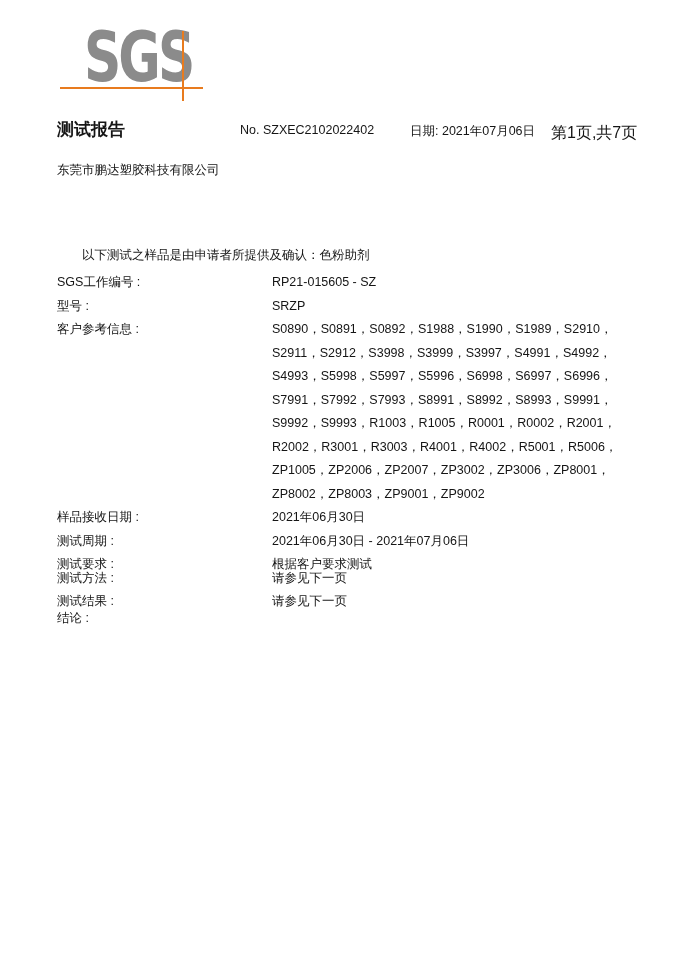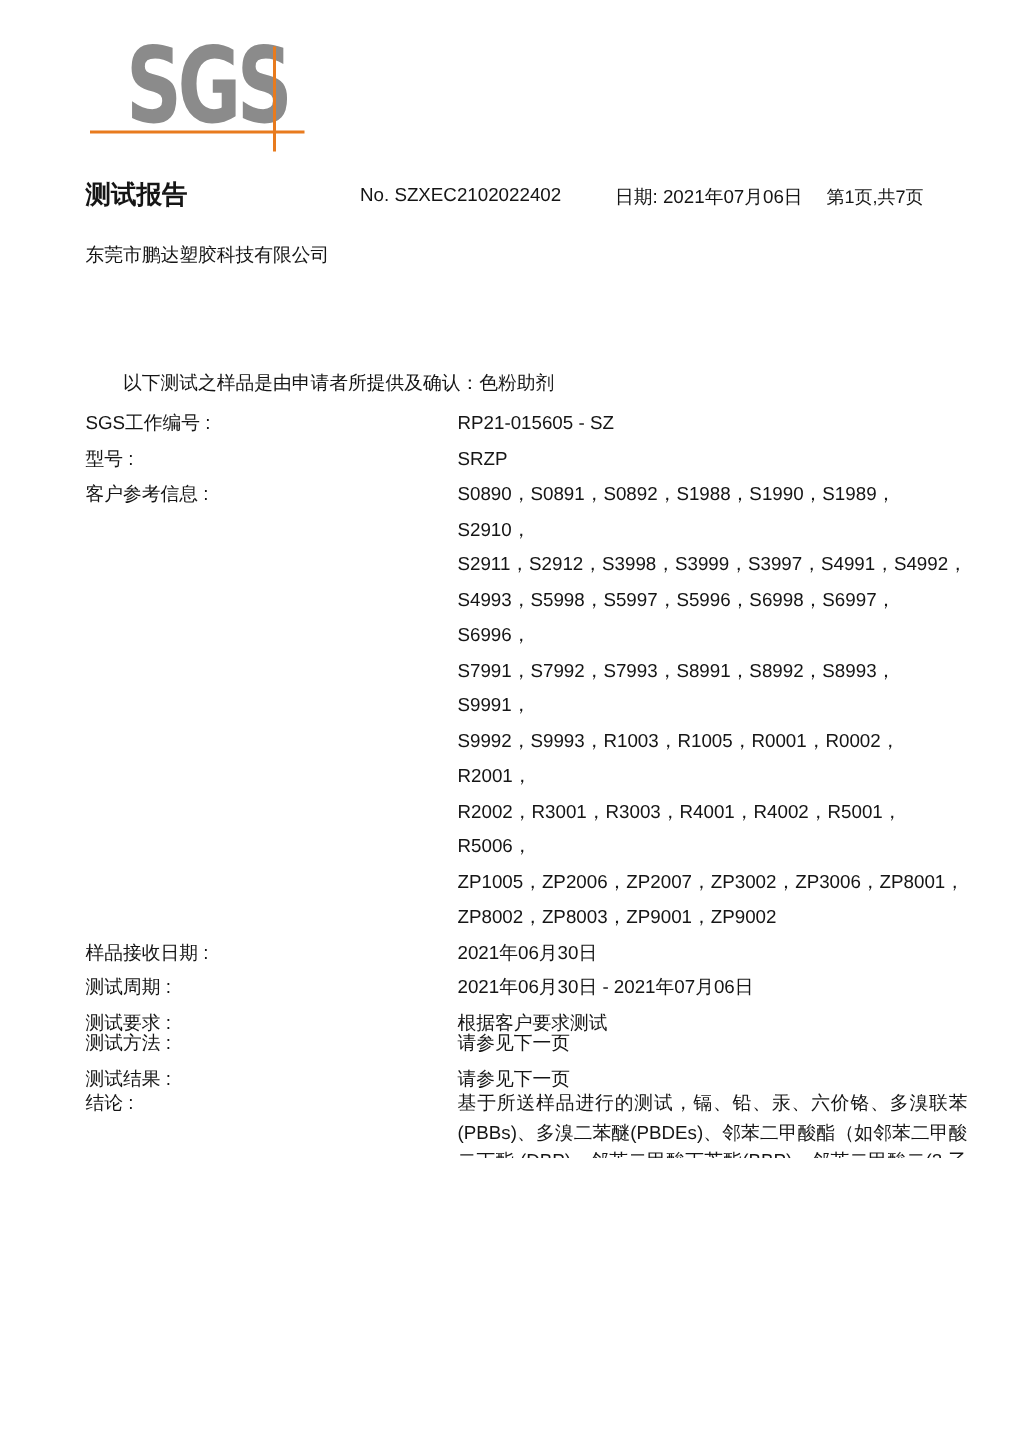--- a/index.html
+++ b/index.html
@@ -10,31 +10,31 @@
   .logo-text{position:absolute;left:84px;top:22px;font-size:70px;line-height:1;font-weight:bold;
              color:#8b8b8b;letter-spacing:-4px;transform:scaleX(0.74);transform-origin:left top;
              font-family:"DejaVu Sans",sans-serif;}
   .logo-hline{position:absolute;left:60px;top:87px;width:143px;height:2px;background:#e87b1e;}
   .logo-vline{position:absolute;left:182px;top:31px;width:2px;height:70px;background:#e87b1e;}
 
   
   .title{position:absolute;left:57px;top:118px;font-size:17px;font-weight:bold;}
   .report-no{position:absolute;left:240px;top:123px;font-size:12.5px;text-align:center;}
   .rdate{position:absolute;left:410px;top:123px;font-size:12.5px;}
-  .page-info{position:absolute;left:551px;top:123px;font-size:12px;}
+  .page-info{position:absolute;left:551px;top:123px;font-size:16px;}
 
   .client-name{position:absolute;left:57px;top:162px;font-size:12.5px;}
   .client-address{position:absolute;left:57px;top:186px;font-size:12.5px;}
   .sample-desc{position:absolute;left:57px;top:247px;font-size:12.5px;margin-left:25px;}
 
   
   .fields{position:absolute;left:57px;top:271px;width:588px;font-size:12.5px;}
   .frow{display:flex;line-height:23.5px;gap:44px;}
   .flabel{width:171px;flex:none;}
-  .fvalue{flex:1;margin-left:33px;}
+  .fvalue{flex:1;}
   .up10{margin-top:-10px;}
   .up7{margin-top:-7px;}
   .conclusion-text{width:416px;line-height:19.5px;padding-top:2px;text-align:justify;}
 
   
   .stamp{position:absolute;left:56px;top:834px;width:116px;height:116px;z-index:3;}
   .footer-left-lines{position:absolute;left:30px;top:914px;width:320px;transform:scale(0.5);
                      transform-origin:0 0;font-size:10px;line-height:11.5px;color:#4a4a4a;z-index:2;}
   .footer-right{position:absolute;left:176px;top:837px;width:956px;transform:scale(0.5);
                 transform-origin:0 0;font-size:10.6px;line-height:12.3px;color:#1b1b1b;}
@@ -101,21 +101,20 @@
     <div class="frow up10">
       <div class="flabel">测试方法 :</div>
       <div class="fvalue">请参见下一页</div>
     </div>
     <div class="frow">
       <div class="flabel">测试结果 :</div>
       <div class="fvalue">请参见下一页</div>
     </div>
     <div class="frow up7">
       <div class="flabel">结论 :</div>
-      <div class="fvalue conclusion-text">基于所送样品进行的测试，镉、铅、汞、六价铬、多溴联苯(PBBs)、多溴二苯醚(PBDEs)、邻苯二甲酸酯（如邻苯二甲酸二丁酯 (DBP)、邻苯二甲酸丁苄酯(BBP)、邻苯二甲酸二(2-乙基己基)酯(DEHP)和邻苯二甲酸二异丁酯(DIBP)）的测试结果符合欧盟RoHS指令2011/65/EU附录II的修正指令(EU) 2015/863 的限值要求。</div>
     </div>
   </div>
 
   <svg class="stamp" viewBox="0 0 120 120">
     <defs>
       <path id="ringPath" d="M 16 66 A 44 44 0 1 1 104 66" fill="none"></path>
     </defs>
     <circle cx="60" cy="60" r="55" fill="none" stroke="#d93025" stroke-width="3"></circle>
     <text font-size="9.5" fill="#d93025" font-weight="bold" letter-spacing="1">
       <textPath href="#ringPath" startOffset="0">通标标准技术服务有限公司深圳分公司</textPath>

